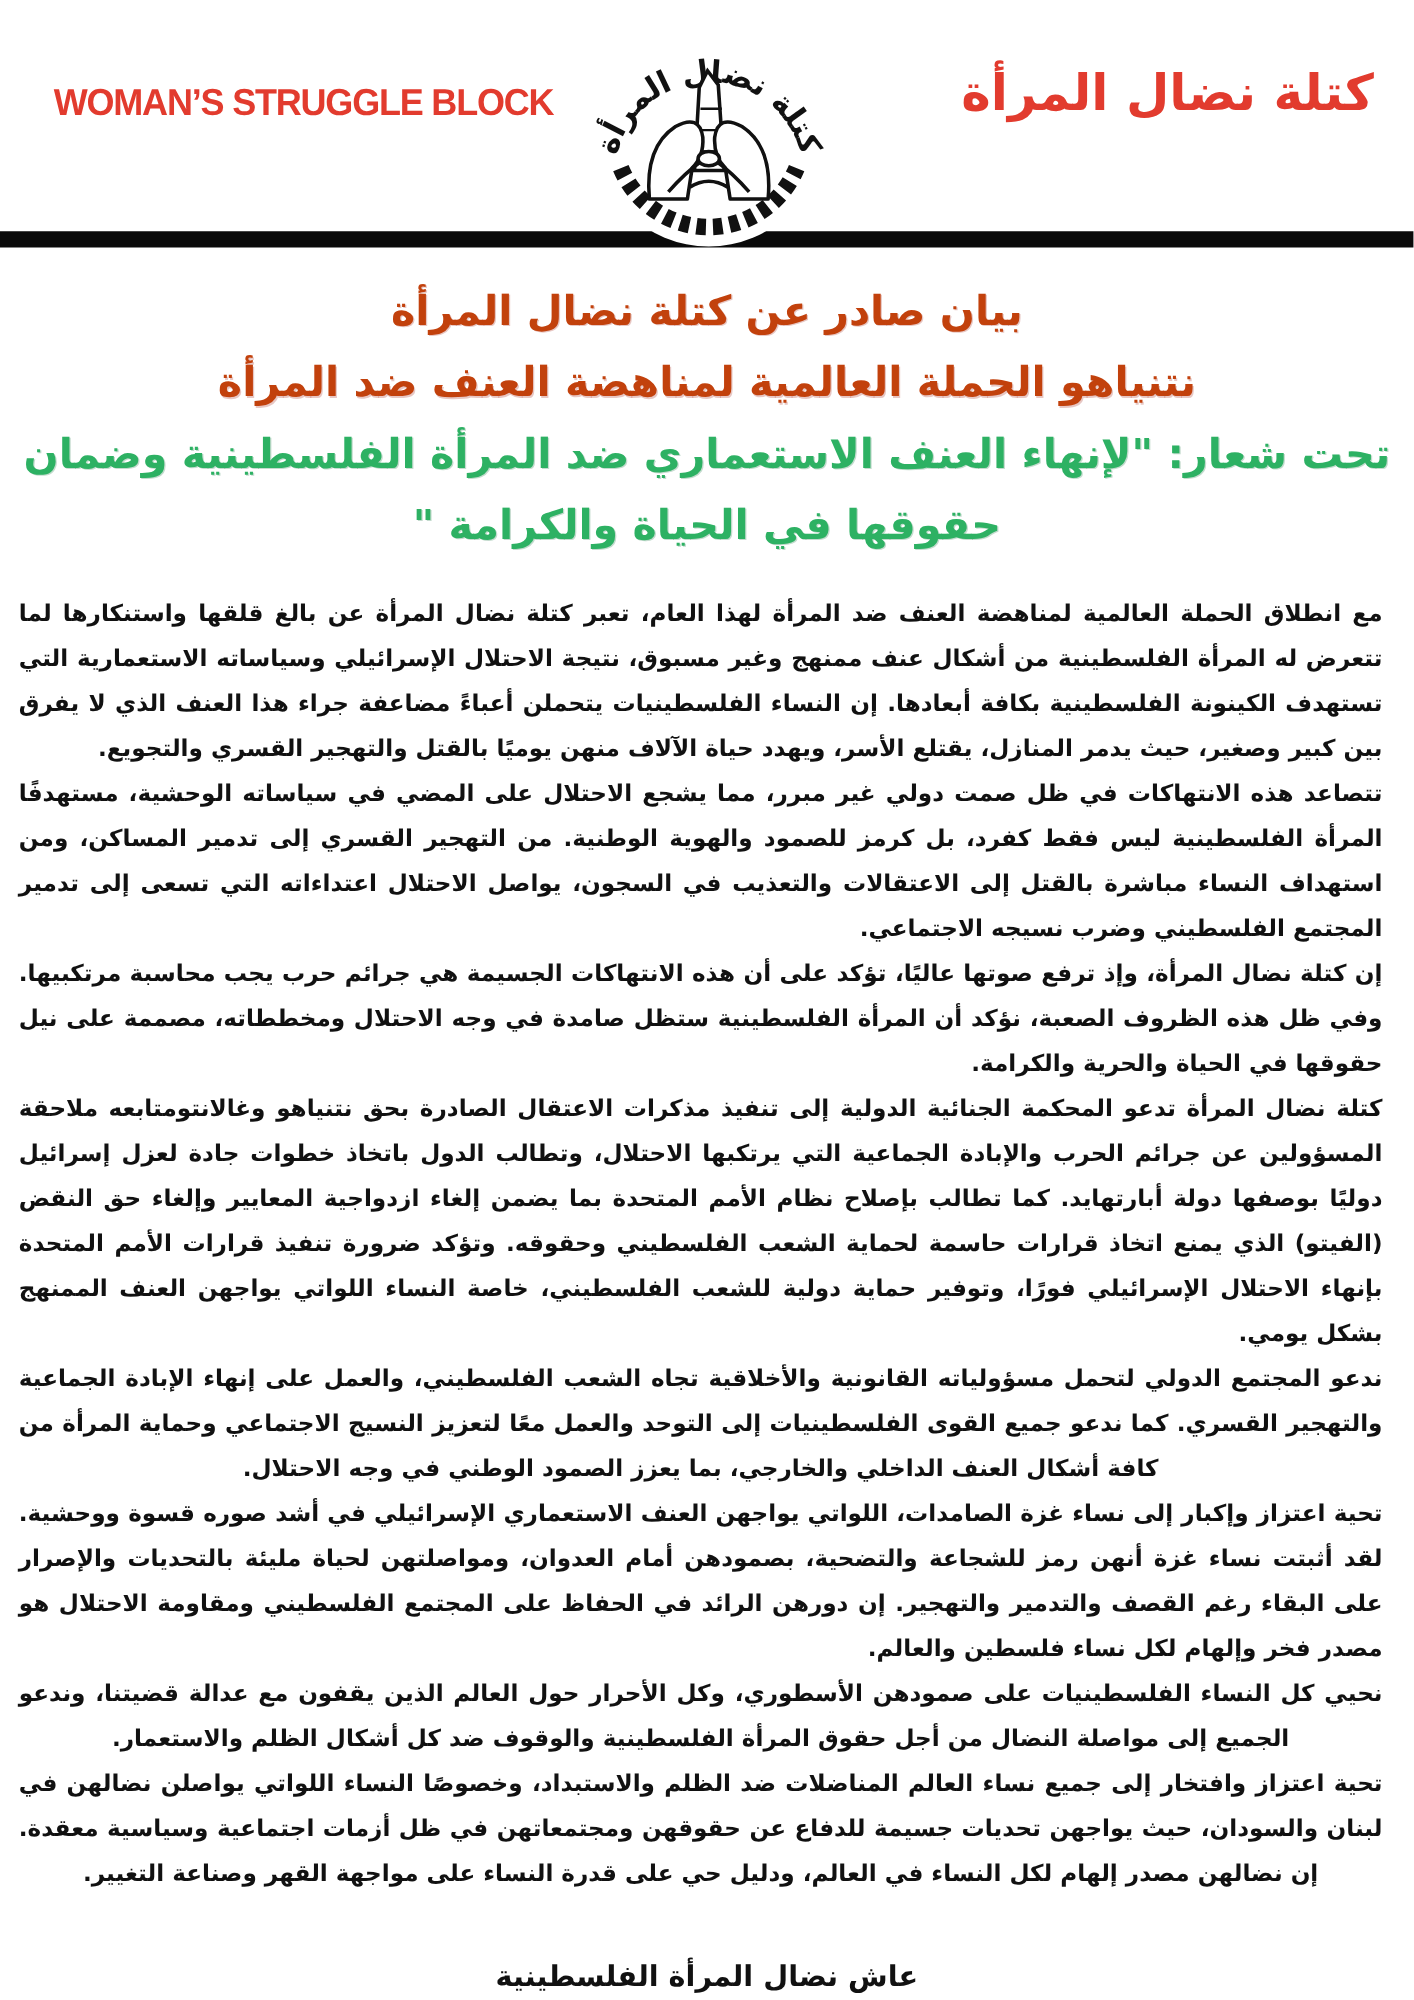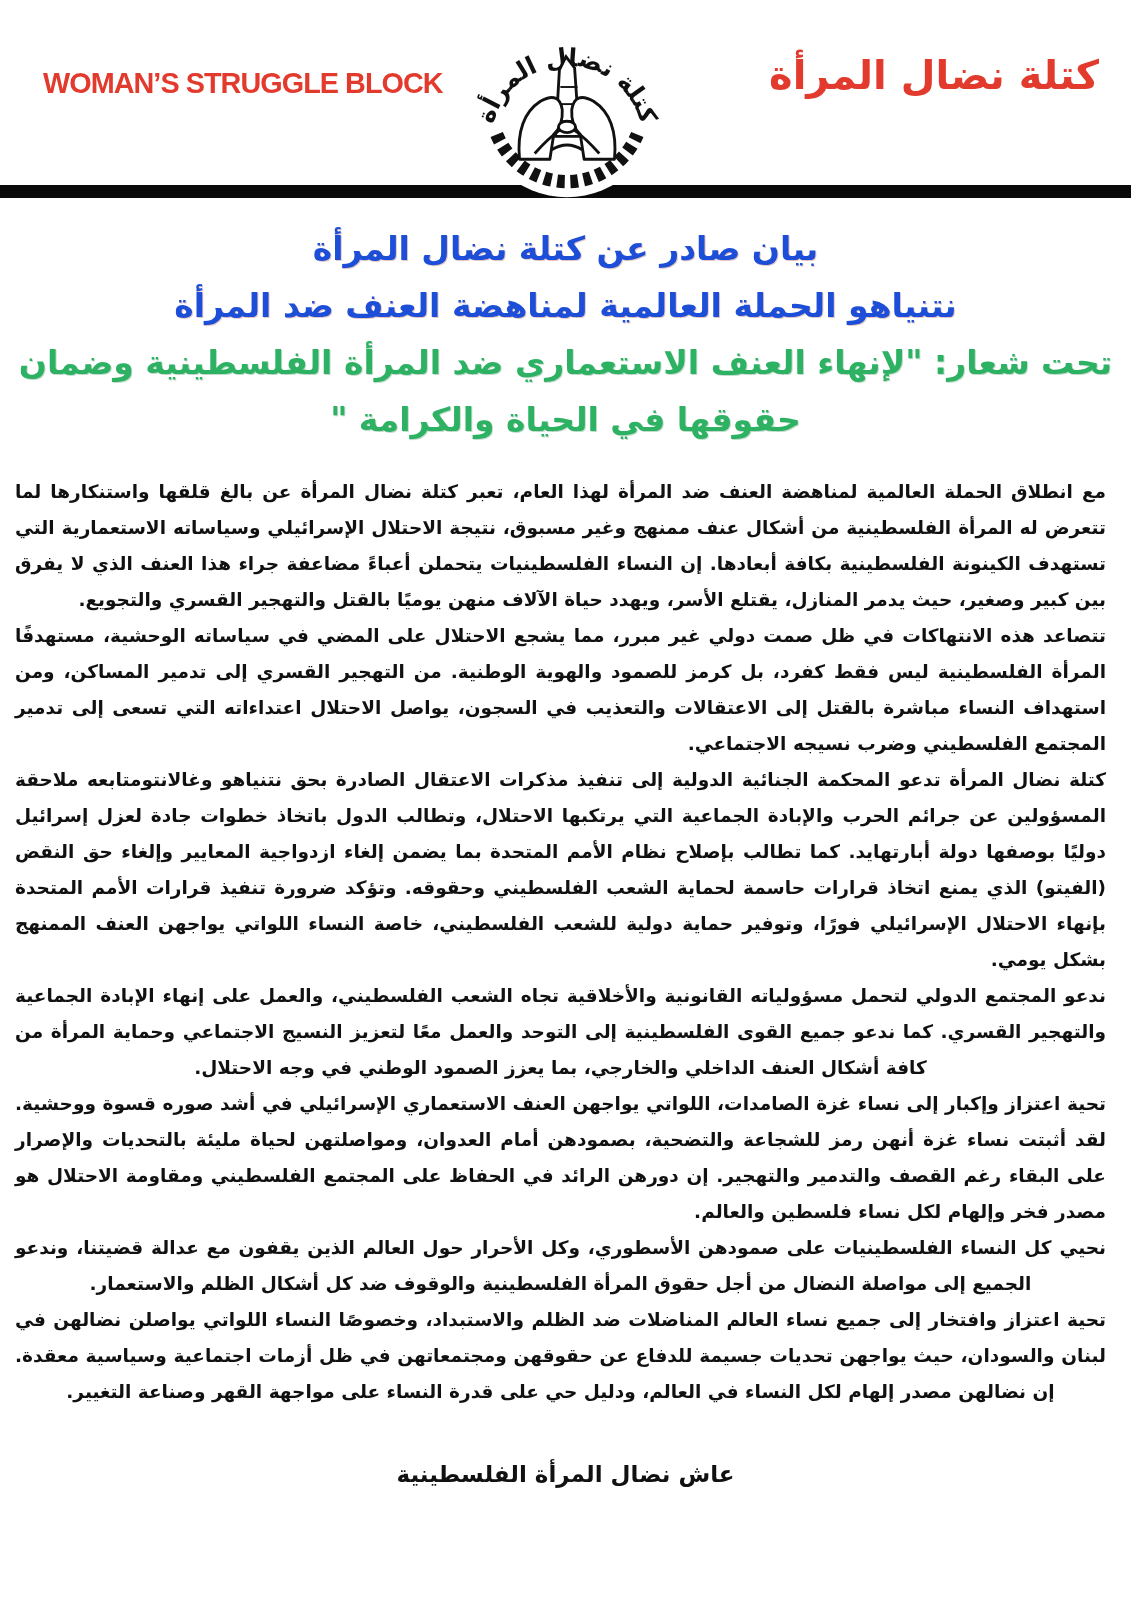--- a/index.html
+++ b/index.html
@@ -57,21 +57,21 @@
   
   .title-block { padding-top: 20px; }
   .title-line {
     direction: rtl;
     text-align: center;
     font-weight: bold;
     font-size: 33px;
     line-height: 57px;
     white-space: nowrap;
   }
-  .title-red   { color: #1d4ed8; text-shadow: 1px 1px 0 rgba(160,30,20,0.25); }
+  .title-red   { color: #c2410c; text-shadow: 1px 1px 0 rgba(160,30,20,0.25); }
   .title-green { color: #2db163; text-shadow: 1px 1px 0 rgba(20,110,60,0.25); }
 
   
   .body-text {
     padding: 26px 25px 0 15px;
     direction: rtl;
     color: #111111;
   }
   .body-text p {
     font-size: 18.5px;
@@ -134,22 +134,23 @@
   <div class="title-block">
     <div class="title-line title-red">بيان صادر عن كتلة نضال المرأة</div>
     <div class="title-line title-red">نتنياهو الحملة العالمية لمناهضة العنف ضد المرأة</div>
     <div class="title-line title-green">تحت شعار: "لإنهاء العنف الاستعماري ضد المرأة الفلسطينية وضمان</div>
     <div class="title-line title-green">حقوقها في الحياة والكرامة "</div>
   </div>
 
   <div class="body-text">
     <p>مع انطلاق الحملة العالمية لمناهضة العنف ضد المرأة لهذا العام، تعبر كتلة نضال المرأة عن بالغ قلقها واستنكارها لما تتعرض له المرأة الفلسطينية من أشكال عنف ممنهج وغير مسبوق، نتيجة الاحتلال الإسرائيلي وسياساته الاستعمارية التي تستهدف الكينونة الفلسطينية بكافة أبعادها. إن النساء الفلسطينيات يتحملن أعباءً مضاعفة جراء هذا العنف الذي لا يفرق بين كبير وصغير، حيث يدمر المنازل، يقتلع الأسر، ويهدد حياة الآلاف منهن يوميًا بالقتل والتهجير القسري والتجويع.</p>
     <p>تتصاعد هذه الانتهاكات في ظل صمت دولي غير مبرر، مما يشجع الاحتلال على المضي في سياساته الوحشية، مستهدفًا المرأة الفلسطينية ليس فقط كفرد، بل كرمز للصمود والهوية الوطنية. من التهجير القسري إلى تدمير المساكن، ومن استهداف النساء مباشرة بالقتل إلى الاعتقالات والتعذيب في السجون، يواصل الاحتلال اعتداءاته التي تسعى إلى تدمير المجتمع الفلسطيني وضرب نسيجه الاجتماعي.</p>
+    <p>إن كتلة نضال المرأة، وإذ ترفع صوتها عاليًا، تؤكد على أن هذه الانتهاكات الجسيمة هي جرائم حرب يجب محاسبة مرتكبيها. وفي ظل هذه الظروف الصعبة، نؤكد أن المرأة الفلسطينية ستظل صامدة في وجه الاحتلال ومخططاته، مصممة على نيل حقوقها في الحياة والحرية والكرامة.</p>
     <p>كتلة نضال المرأة تدعو المحكمة الجنائية الدولية إلى تنفيذ مذكرات الاعتقال الصادرة بحق نتنياهو وغالانتومتابعه ملاحقة المسؤولين عن جرائم الحرب والإبادة الجماعية التي يرتكبها الاحتلال، وتطالب الدول باتخاذ خطوات جادة لعزل إسرائيل دوليًا بوصفها دولة أبارتهايد. كما تطالب بإصلاح نظام الأمم المتحدة بما يضمن إلغاء ازدواجية المعايير وإلغاء حق النقض (الفيتو) الذي يمنع اتخاذ قرارات حاسمة لحماية الشعب الفلسطيني وحقوقه. وتؤكد ضرورة تنفيذ قرارات الأمم المتحدة بإنهاء الاحتلال الإسرائيلي فورًا، وتوفير حماية دولية للشعب الفلسطيني، خاصة النساء اللواتي يواجهن العنف الممنهج بشكل يومي.</p>
-    <p class="last-center">ندعو المجتمع الدولي لتحمل مسؤولياته القانونية والأخلاقية تجاه الشعب الفلسطيني، والعمل على إنهاء الإبادة الجماعية والتهجير القسري. كما ندعو جميع القوى الفلسطينية إلى التوحد والعمل معًا لتعزيز النسيج الاجتماعي وحماية المرأة من كافة أشكال العنف الداخلي والخارجي، بما يعزز الصمود الوطني في وجه الاحتلال.</p>
+    <p class="last-center">ندعو المجتمع الدولي لتحمل مسؤولياته القانونية والأخلاقية تجاه الشعب الفلسطيني، والعمل على إنهاء الإبادة الجماعية والتهجير القسري. كما ندعو جميع القوى الفلسطينيات إلى التوحد والعمل معًا لتعزيز النسيج الاجتماعي وحماية المرأة من كافة أشكال العنف الداخلي والخارجي، بما يعزز الصمود الوطني في وجه الاحتلال.</p>
     <p>تحية اعتزاز وإكبار إلى نساء غزة الصامدات، اللواتي يواجهن العنف الاستعماري الإسرائيلي في أشد صوره قسوة ووحشية. لقد أثبتت نساء غزة أنهن رمز للشجاعة والتضحية، بصمودهن أمام العدوان، ومواصلتهن لحياة مليئة بالتحديات والإصرار على البقاء رغم القصف والتدمير والتهجير. إن دورهن الرائد في الحفاظ على المجتمع الفلسطيني ومقاومة الاحتلال هو مصدر فخر وإلهام لكل نساء فلسطين والعالم.</p>
     <p class="last-center">نحيي كل النساء الفلسطينيات على صمودهن الأسطوري، وكل الأحرار حول العالم الذين يقفون مع عدالة قضيتنا، وندعو الجميع إلى مواصلة النضال من أجل حقوق المرأة الفلسطينية والوقوف ضد كل أشكال الظلم والاستعمار.</p>
     <p class="last-center">تحية اعتزاز وافتخار إلى جميع نساء العالم المناضلات ضد الظلم والاستبداد، وخصوصًا النساء اللواتي يواصلن نضالهن في لبنان والسودان، حيث يواجهن تحديات جسيمة للدفاع عن حقوقهن ومجتمعاتهن في ظل أزمات اجتماعية وسياسية معقدة. إن نضالهن مصدر إلهام لكل النساء في العالم، ودليل حي على قدرة النساء على مواجهة القهر وصناعة التغيير.</p>
   </div>
 
   <div class="slogans">
     <div class="slogan-line">عاش نضال المرأة الفلسطينية</div>
 
   </div>
 

